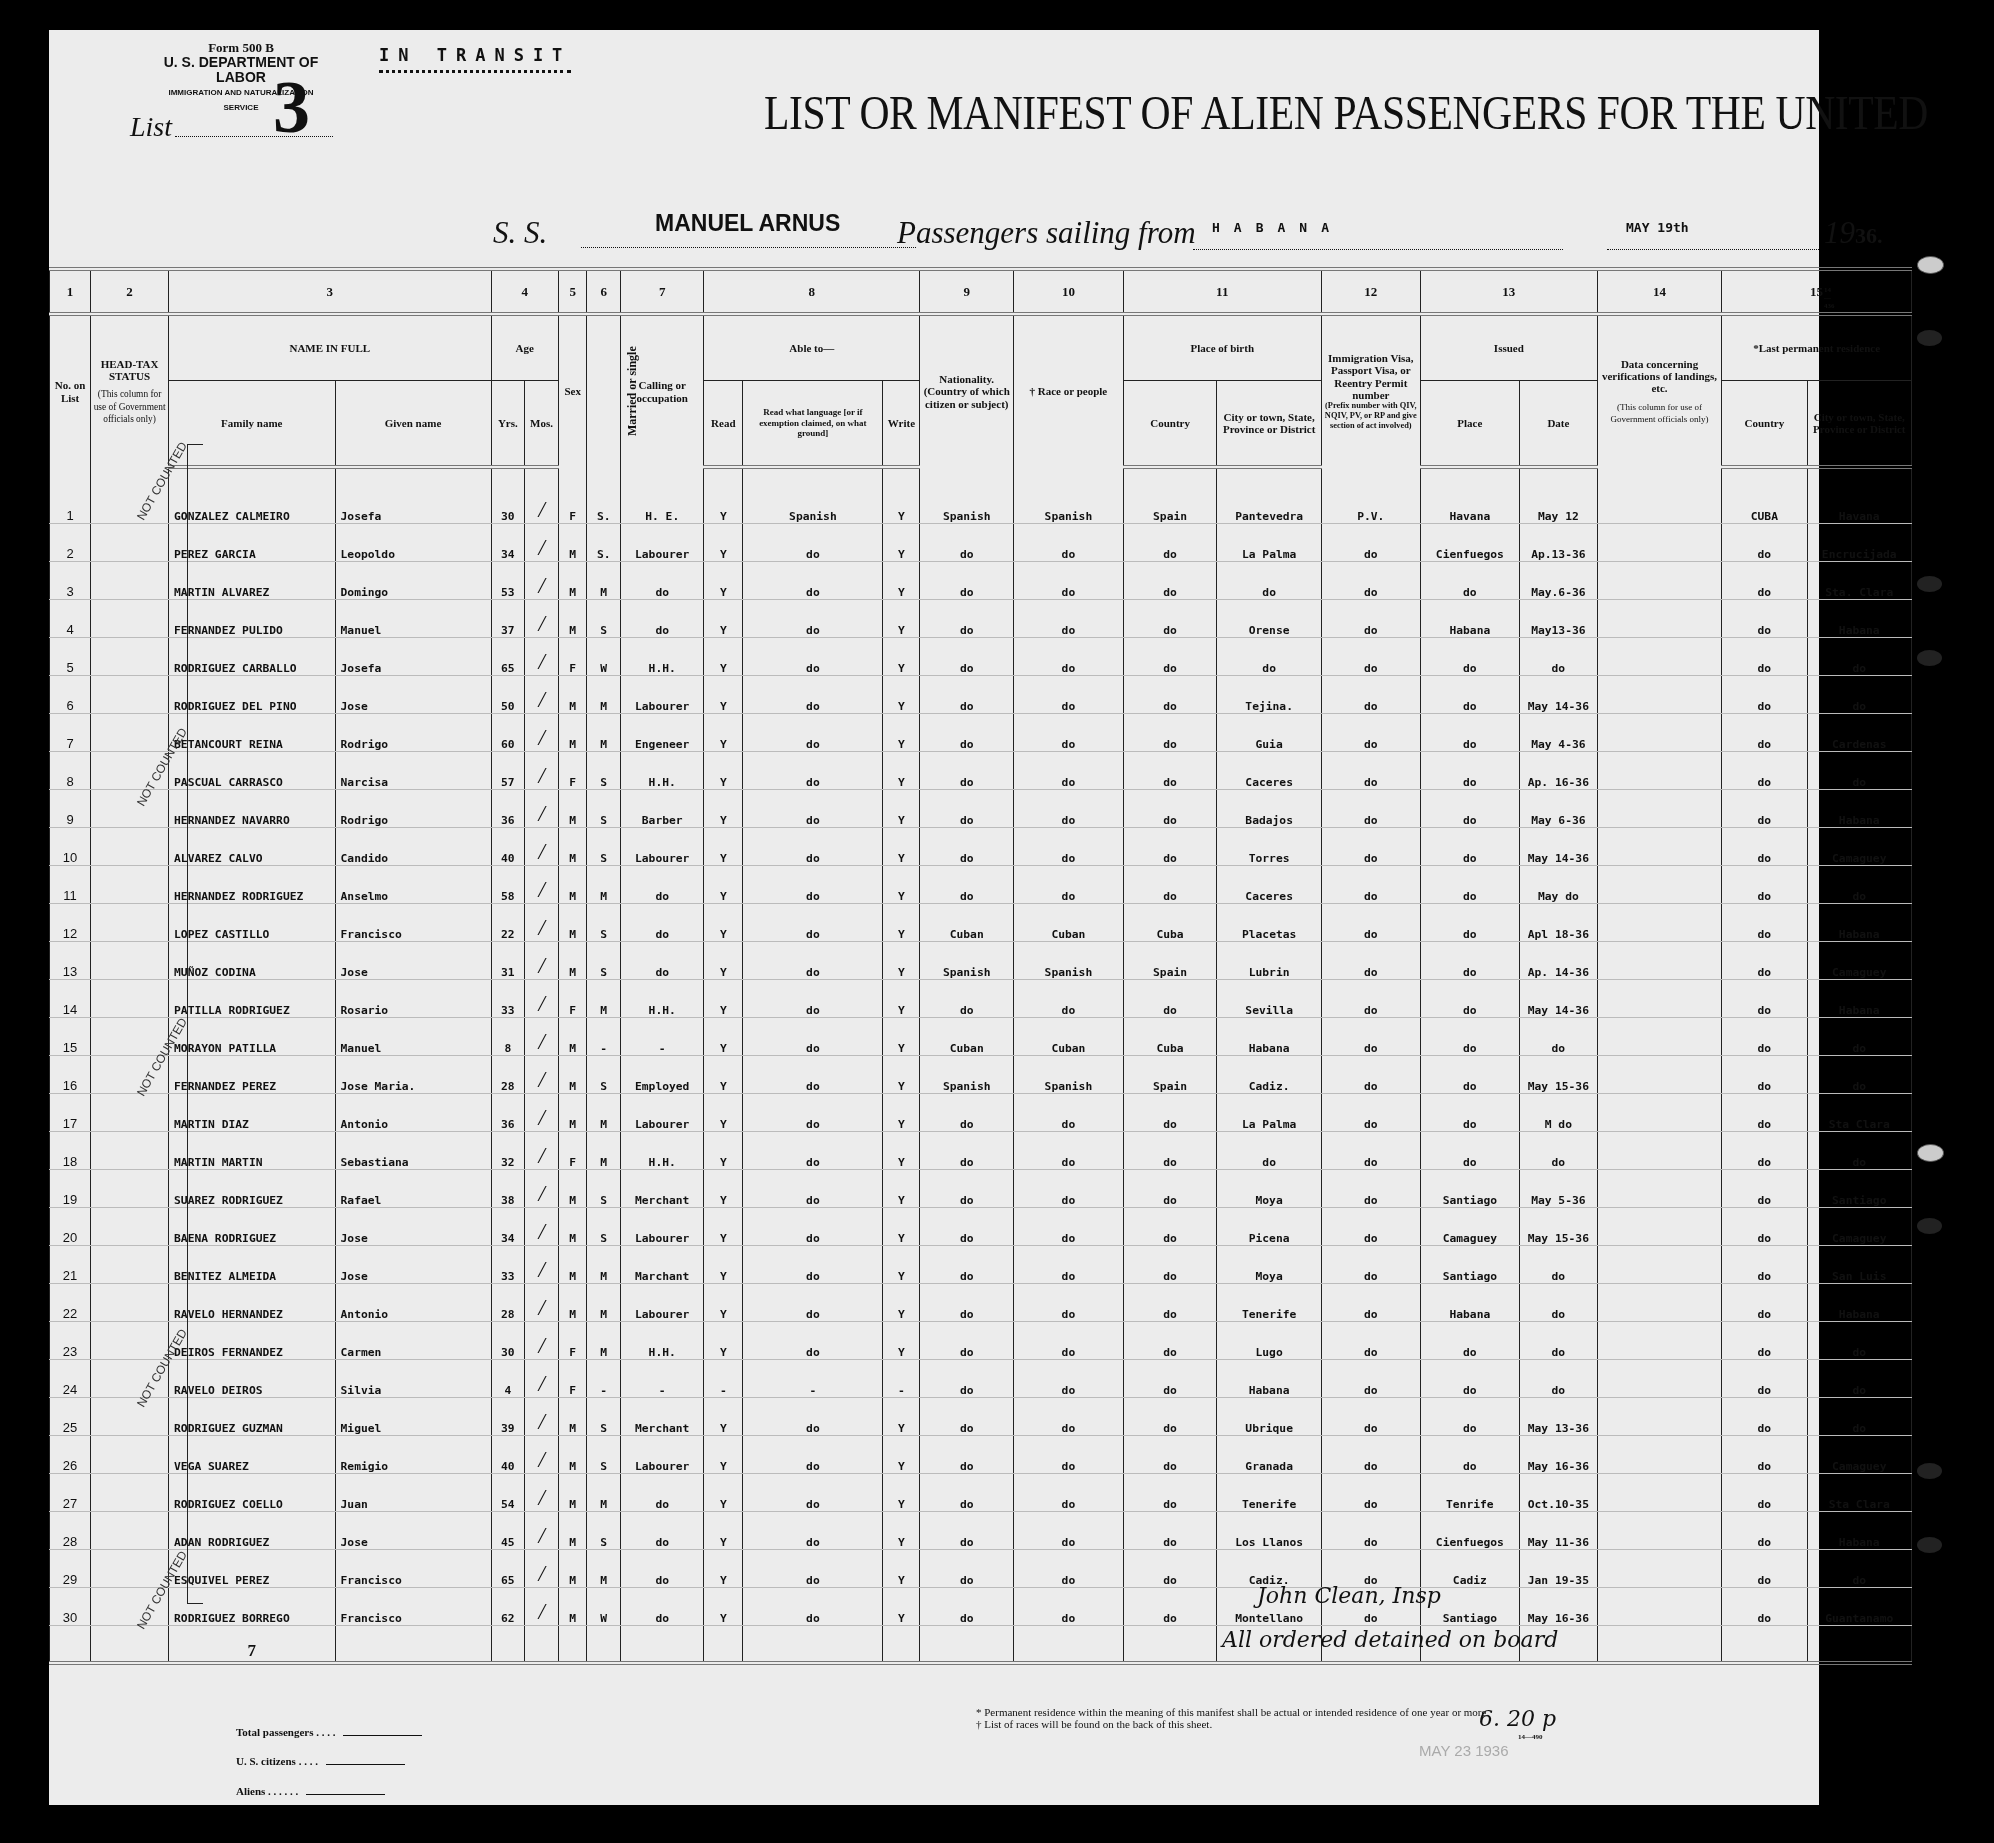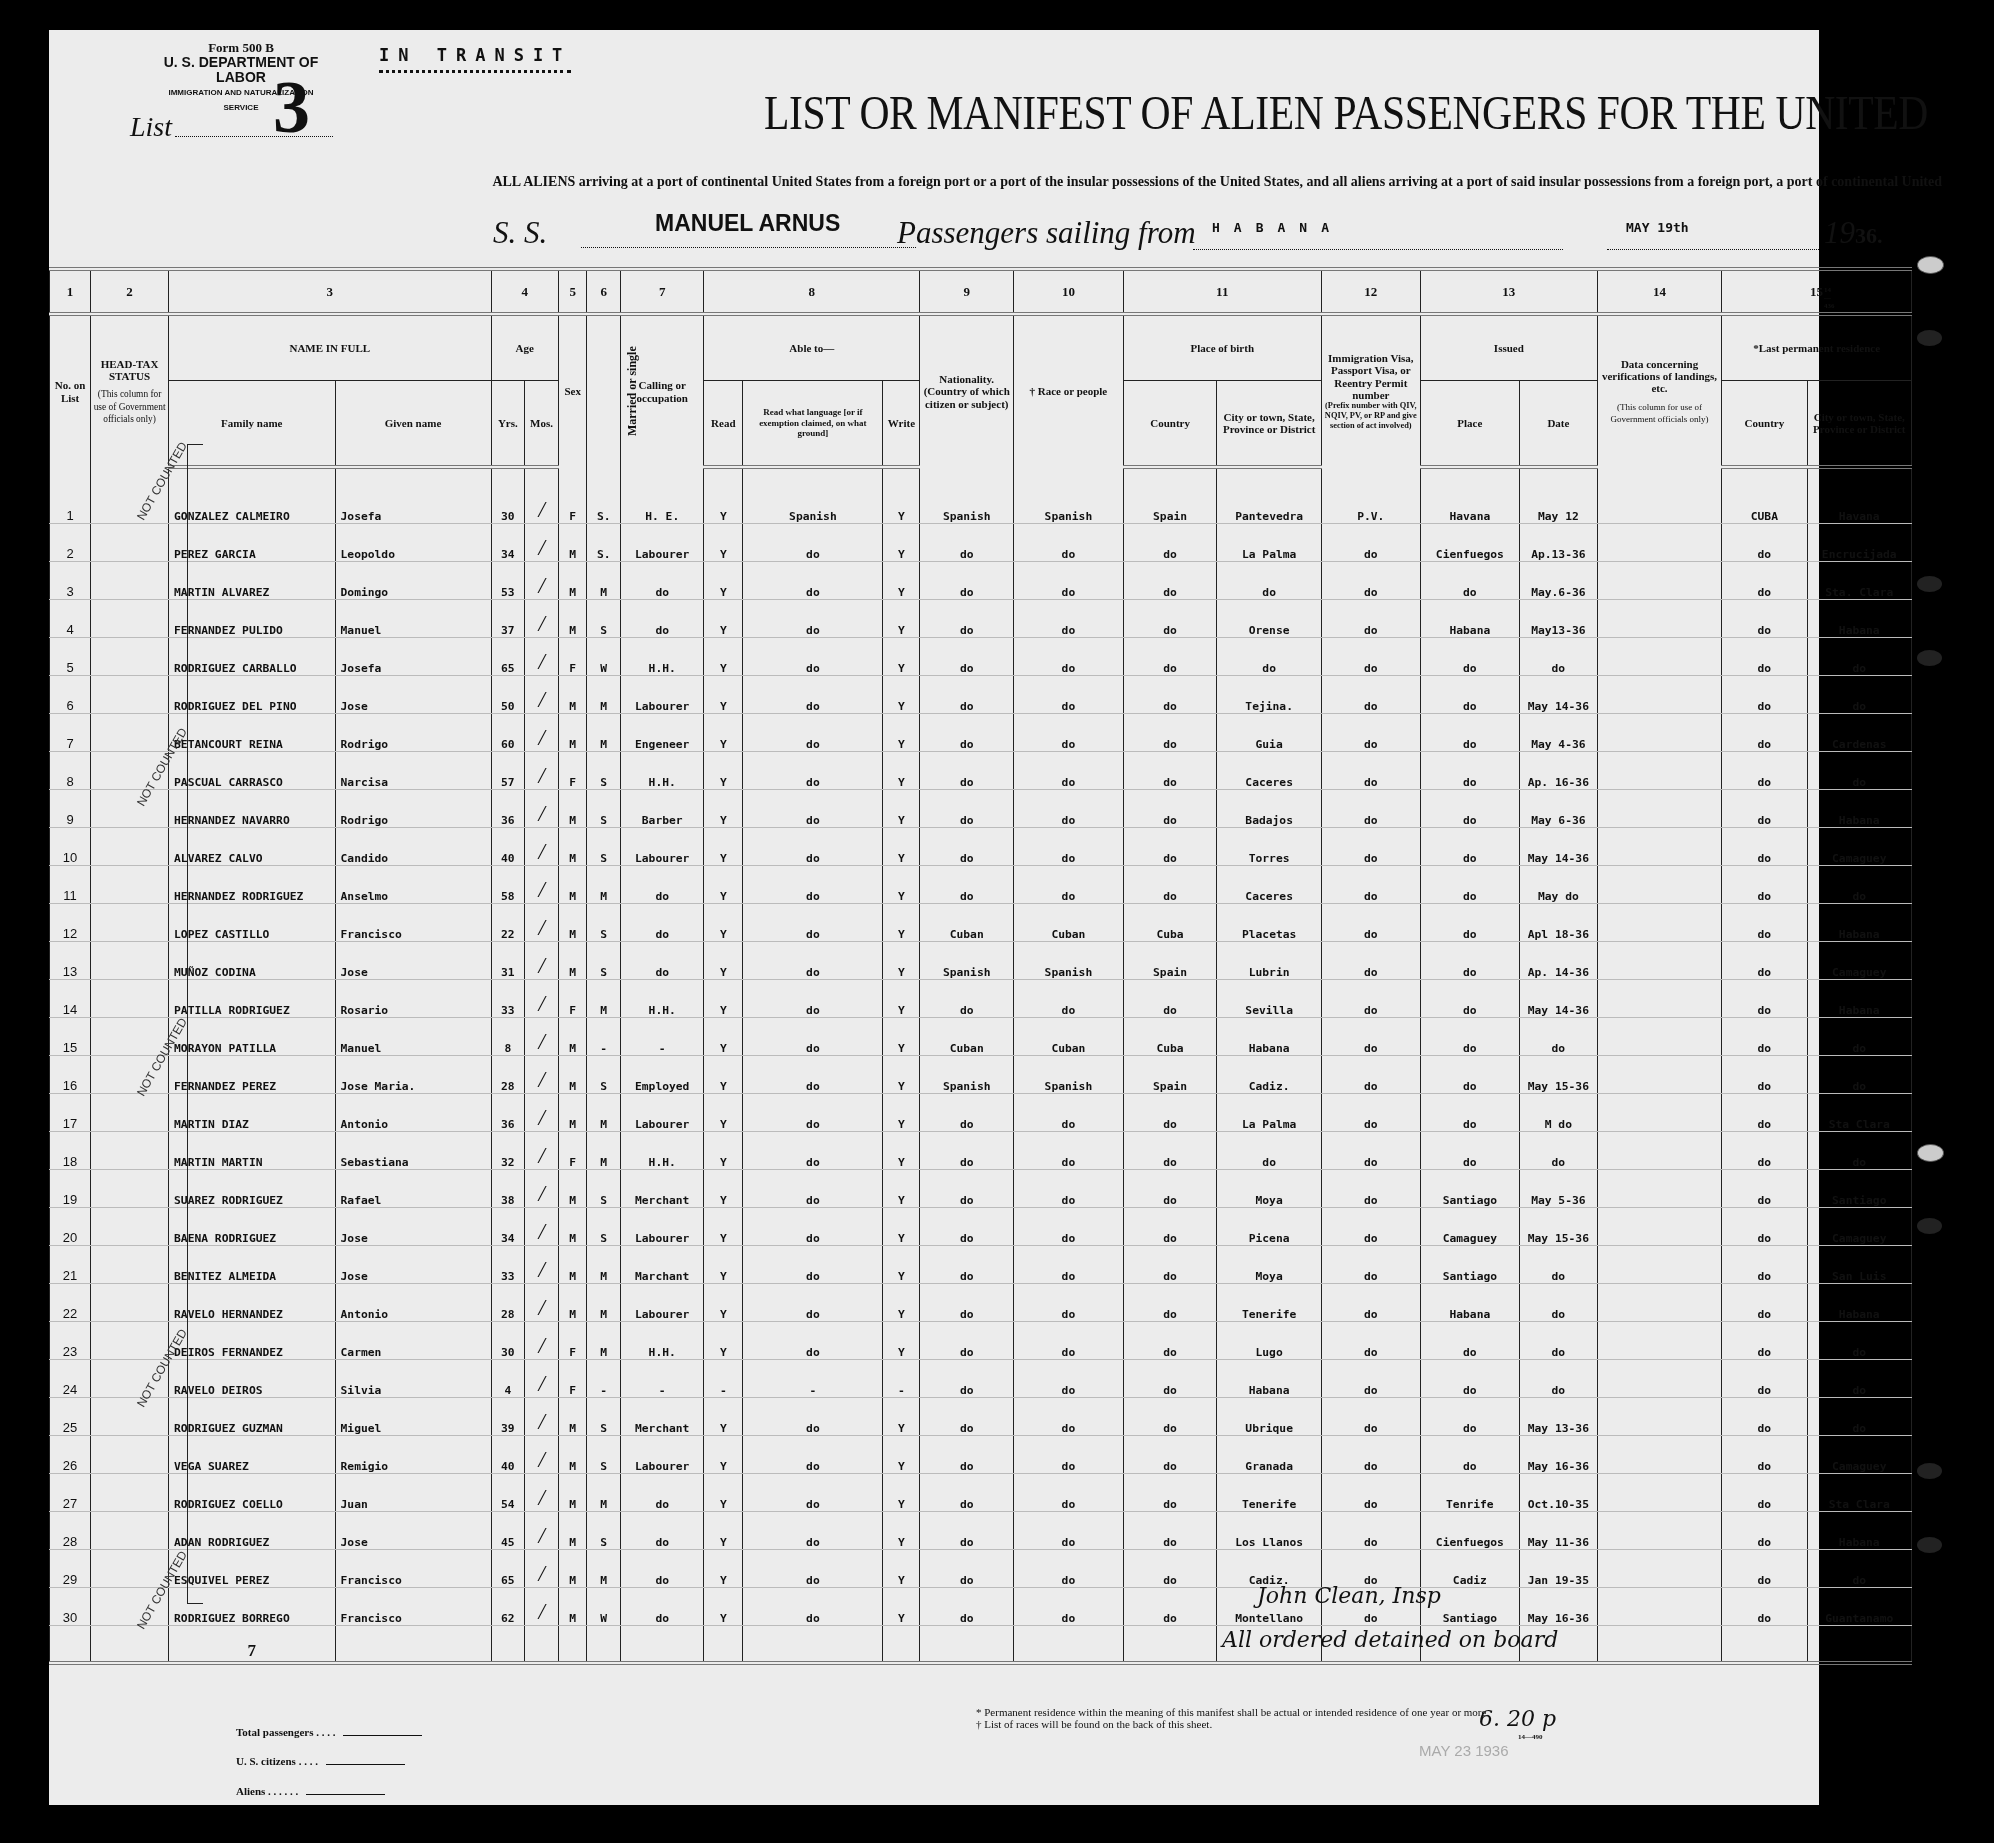--- a/index.html
+++ b/index.html
@@ -75,21 +75,20 @@
   </div>
 
   <div class="abs in-transit">IN TRANSIT</div>
 
   <div class="abs list-lbl">List</div>
   <div class="abs list-line"></div>
   <div class="abs list-no">3</div>
 
   <div class="abs title">LIST OR MANIFEST OF ALIEN PASSENGERS FOR THE UNITED</div>
   <div class="abs subtitle">
-    <div>ALL ALIENS arriving at a port of continental United States from a foreign port or a port of the insular possessions of the United States, and all aliens arriving at a port of said insular possessions from a foreign port, a port of continental United</div>
   </div>
 
   <div class="abs ss-lbl">S. S.</div>
   <div class="abs ss-line"></div>
   <div class="abs ss-name">MANUEL ARNUS</div>
   <div class="abs sail-lbl">Passengers sailing from</div>
   <div class="abs sail-port">HABANA</div>
   <div class="abs sail-line"></div>
   <div class="abs sail-date">MAY 19th</div>
   <div class="abs date-line"></div>

